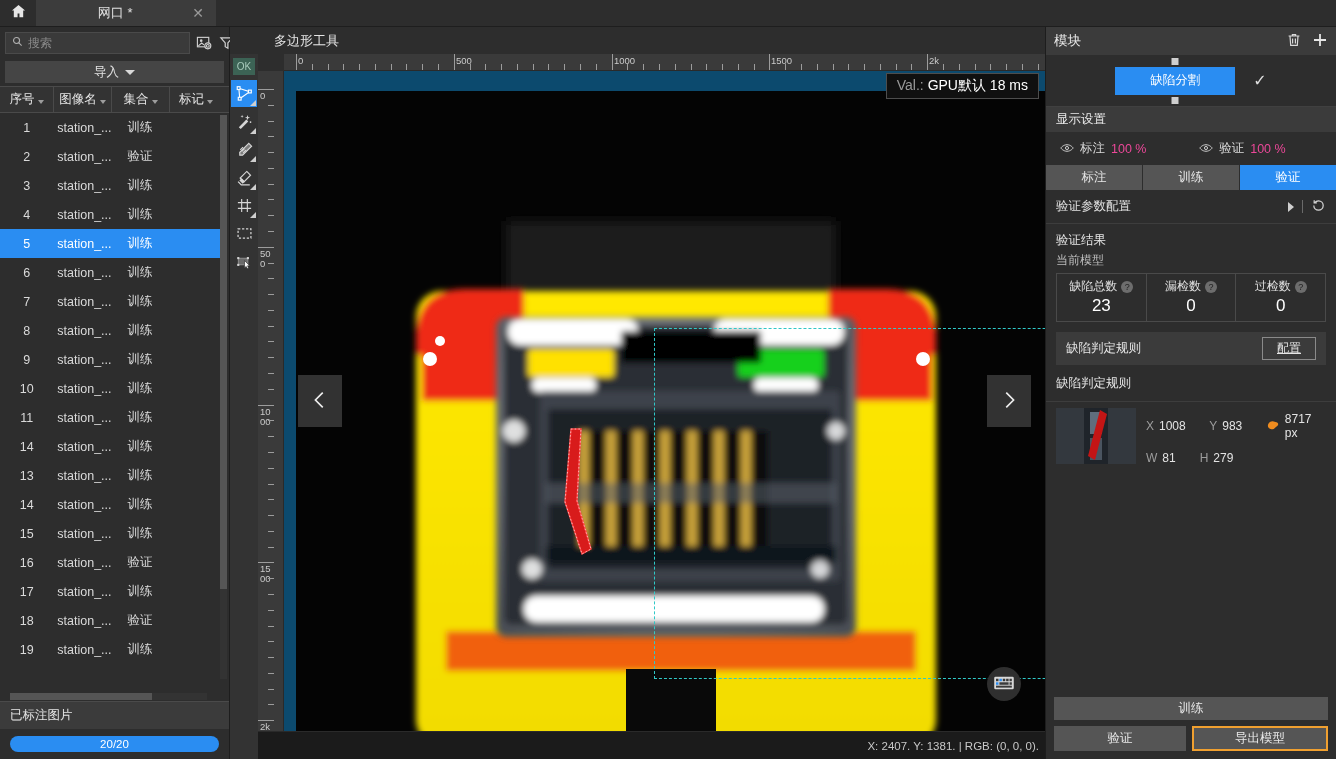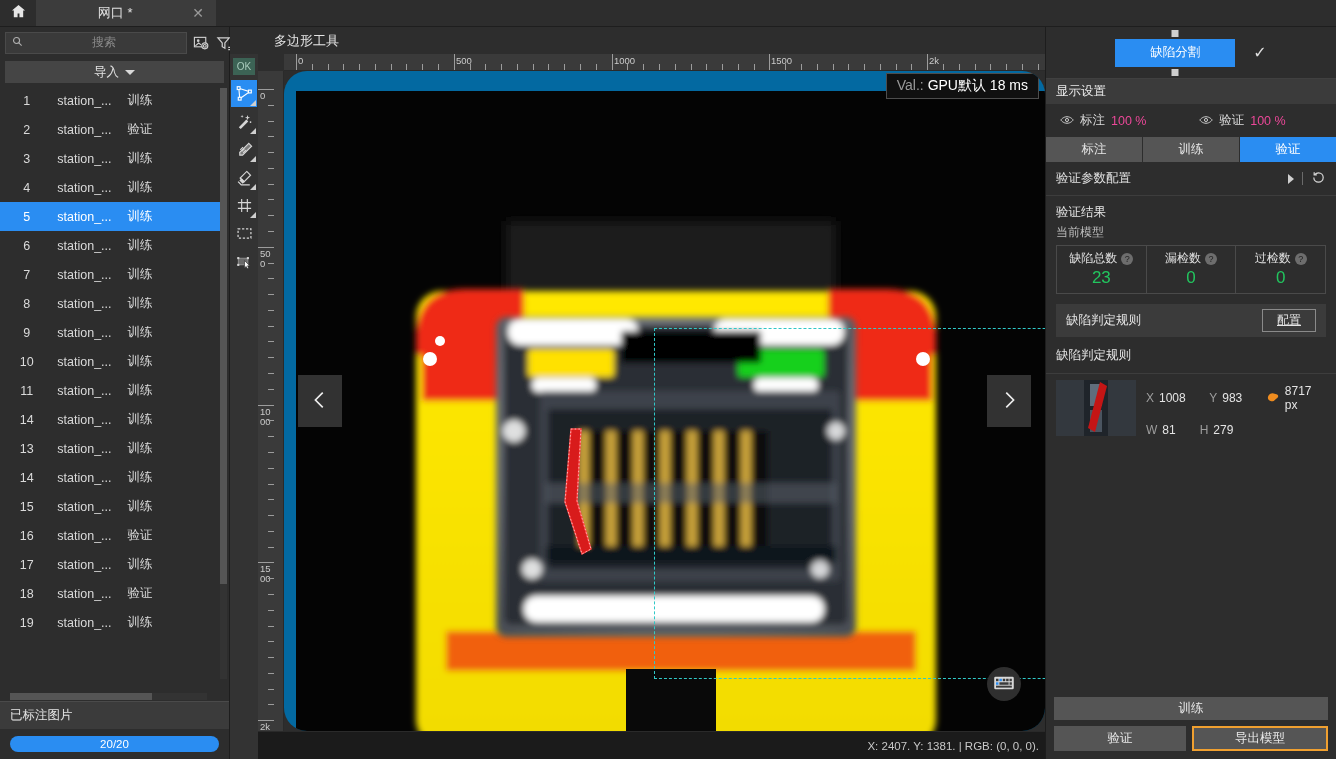--- a/index.html
+++ b/index.html
@@ -40,21 +40,21 @@
     border-right:1px solid #1d1d1d; flex:0 0 230px;
   }
   .search-row { height:32px; display:flex; align-items:center; padding:0 5px; gap:6px; }
   .search-box {
     flex:1; height:22px; background:#3a3a3a; border:1px solid #4a4a4a;
     display:flex; align-items:center; padding:0 6px; gap:5px;
   }
   .search-box svg { width:11px; height:11px; flex:0 0 11px; }
   .search-box input {
     flex:1; background:transparent; border:none; outline:none;
-    color:#cfcfcf; font-size:12px; font-family:Liberation Mono, monospace;text-align:center;
+    color:#cfcfcf; font-size:12px; font-family:Liberation Serif, serif;
   }
   .search-box input::placeholder { color:#8a8a8a; }
   .ico-btn { width:20px; height:20px; display:flex; align-items:center; justify-content:center; }
   .ico-btn svg { width:17px; height:17px; }
 
   .import-bar {
     margin:2px 5px 3px 5px; height:22px; background:#454545;
     display:flex; align-items:center; justify-content:center; gap:6px;
     color:#e2e2e2; font-size:12.5px;
   }
@@ -147,21 +147,21 @@
   }
   .tick { position:absolute; background:#9c9c9c; }
   .rt-major { top:0; width:1px; height:16px; }
   .rt-minor { top:10px; width:1px; height:6px; }
   .rt-lbl { position:absolute; top:1px; font-size:9.5px; color:#cbcbcb; padding-left:2px; }
   .rl-major { left:0; height:1px; width:16px; }
   .rl-minor { left:10px; height:1px; width:6px; }
   .rl-lbl { position:absolute; left:2px; font-size:9.5px; color:#cbcbcb; width:12px;
             line-height:10px; word-break:break-all; }
 
-  .canvas-area { flex:1; position:relative; background:#0369a1; overflow:hidden;border-radius:23px; }
+  .canvas-area { flex:1; position:relative; background:#0c4a6e; overflow:hidden; }
 
   .val-badge {
     position:absolute; top:2px; right:6px; background:#101010; border:1px solid #4d4d4d;
     padding:3px 10px; font-size:14px; color:#ffffff; z-index:20;
   }
   .val-badge .pre { color:#9a9a9a; }
 
   .nav-arrow {
     position:absolute; top:50%; transform:translateY(-50%);
     width:44px; height:52px; background:rgba(58,58,58,0.86);
@@ -253,21 +253,21 @@
   .stat {
     flex:1; padding:4px 0 5px 0; text-align:center; border-right:1px solid #4a4a4a;
   }
   .stat:last-child { border-right:none; }
   .stat .cap { font-size:12px; color:#e0e0e0; display:flex; align-items:center;
      justify-content:center; gap:4px; }
   .qm {
     width:12px; height:12px; border-radius:50%; background:#6d6d6d; color:#1f1f1f;
     font-size:9px; display:inline-flex; align-items:center; justify-content:center;
   }
-  .stat .num { font-size:17px; color:#22c55e; margin-top:1px; }
+  .stat .num { font-size:17px; color:#ffffff; margin-top:1px; }
 
   .rule-row {
     margin:10px 10px 0 10px; height:33px; background:#3b3b3b; display:flex;
     align-items:center; padding:0 10px; font-size:12.5px; color:#e6e6e6;
   }
   .rule-row .t { flex:1; }
   .btn-outline {
     border:1px solid #8a8a8a; background:transparent; color:#e6e6e6;
     font-size:12px; padding:2px 14px; text-decoration:underline;
     font-family:inherit;
@@ -362,20 +362,38 @@
             <rect x="4" y="10" width="5" height="4" fill="#cfcfcf" stroke="none"></rect>
           </svg>
         </div>
       </div>
 
       <div class="import-bar">
         <span>导入</span>
         <span class="caret-down"></span>
       </div>
 
+      <div class="list-head">
+        <div class="col col-idx">
+          <span>序号</span>
+          <span class="tiny-caret"></span>
+        </div>
+        <div class="col col-name">
+          <span>图像名</span>
+          <span class="tiny-caret"></span>
+        </div>
+        <div class="col col-set">
+          <span>集合</span>
+          <span class="tiny-caret"></span>
+        </div>
+        <div class="col col-mark">
+          <span>标记</span>
+          <span class="tiny-caret"></span>
+        </div>
+      </div>
 
       <div class="list-wrap">
         <div class="list-scroll" id="rowHost">
             <div class="row">
               <div class="c1">1</div>
               <div class="c2">station_...</div>
               <div class="c3">训练</div>
               <div class="c4"></div>
             </div>
             <div class="row">
@@ -817,20 +835,34 @@
           </div>
           <div class="statusbar">
             <span>X: 2407. Y: 1381. | RGB: (0, 0, 0).</span>
           </div>
         </div>
       </div>
     </div>
 
     <div class="right-panel">
 
+      <div class="rp-head">
+        <span class="t">模块</span>
+        <span>
+          <svg viewBox="0 0 16 16" fill="none" stroke="#d8d8d8" stroke-width="1.2">
+            <path d="M2.6 4h10.8M6.4 4V2.6h3.2V4M4 4l.7 9.4h6.6L12 4"></path>
+            <path d="M6.6 6.4v5M9.4 6.4v5"></path>
+          </svg>
+        </span>
+        <span>
+          <svg viewBox="0 0 16 16" fill="none" stroke="#e6e6e6" stroke-width="1.8">
+            <path d="M8 2v12M2 8h12"></path>
+          </svg>
+        </span>
+      </div>
 
       <div class="module-zone">
         <div class="module-chip">
           <span class="hdl top"></span>
           <span>缺陷分割</span>
           <span class="hdl bot"></span>
         </div>
         <span class="check">✓</span>
       </div>
 

